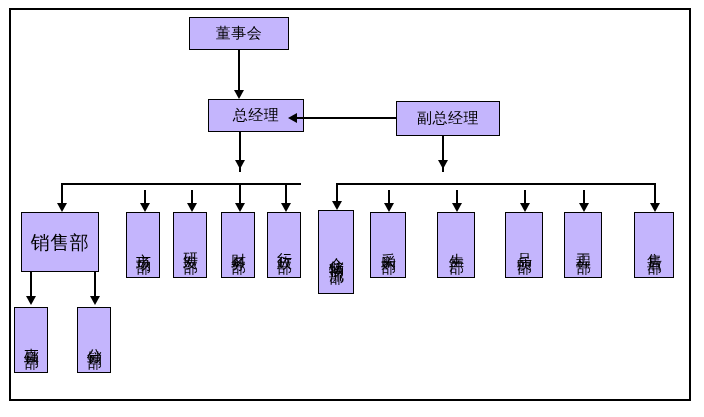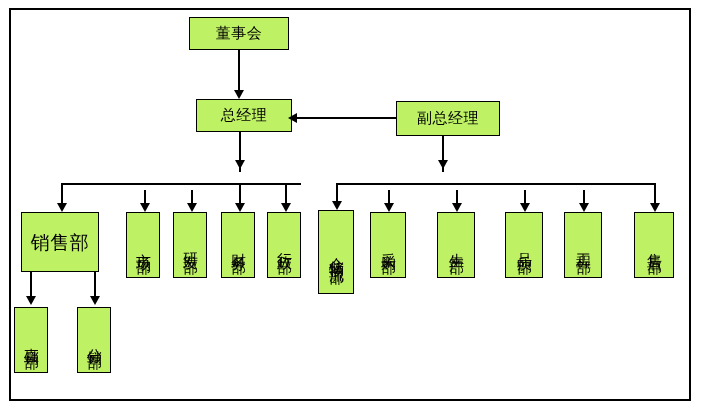--- a/index.html
+++ b/index.html
@@ -23,21 +23,21 @@
     top: 8px;
     width: 682px;
     height: 393px;
     border: 2px solid #000000;
     box-sizing: border-box;
   }
   .node {
     position: absolute;
     border: 1px solid #000000;
     box-sizing: border-box;
-    background: #bef264;
+    background: #c4b5fd;
     display: flex;
     align-items: center;
     justify-content: center;
     color: #000000;
     line-height: 1.18;
     text-align: center;
   }
   .node .lbl {
     display: block;
   }
@@ -88,21 +88,21 @@
 
   <div class="frame"></div>
 
   <div class="node h" style="left:189px; top:17px; width:100px; height:33px; font-size:15px;">
     <span class="lbl">董事会</span>
   </div>
 
   <div class="vline" style="left:238px; top:50px; height:42px;"></div>
   <div class="arrow-down" style="left:234px; top:90px;"></div>
 
-  <div class="node h" style="left:196px; top:99px; width:96px; height:33px; font-size:15px;">
+  <div class="node h" style="left:208px; top:99px; width:96px; height:33px; font-size:15px;">
     <span class="lbl">总经理</span>
   </div>
 
   <div class="node h" style="left:396px; top:101px; width:104px; height:35px; font-size:15px;">
     <span class="lbl">副总经理</span>
   </div>
 
   <div class="hline" style="left:297px; top:117px; width:99px;"></div>
   <div class="arrow-left" style="left:288px; top:113px;"></div>
 

